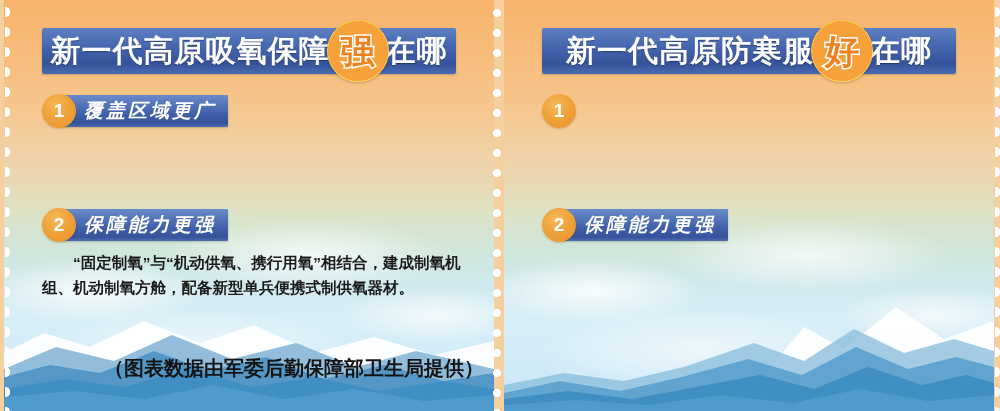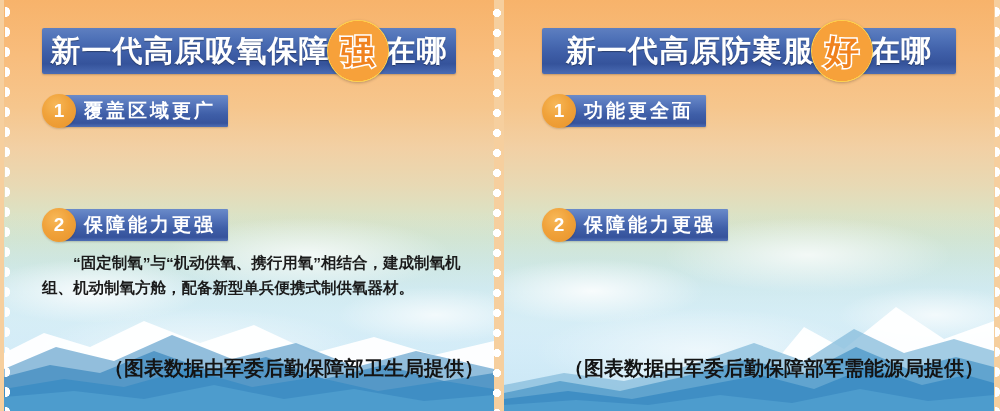--- a/index.html
+++ b/index.html
@@ -174,20 +174,21 @@
     background:linear-gradient(to bottom,
        #6a8bc9 0%, #5878bd 25%, #3f5fa8 60%, #36539c 88%, #4e6eb4 100%);
     color:#ffffff;
     font-size:19px;
     font-weight:bold;
     letter-spacing:3px;
     white-space:nowrap;
     border-radius:1px;
     box-shadow:0 1px 2px rgba(0,0,0,.18);
     z-index:2;
+    font-style:italic;
   }
 
   .sec-body {
     margin-top:9px;
     font-size:15.5px;
     font-weight:bold;
     line-height:1.62;
     color:#1b1b1b;
     text-indent:2em;
     width:424px;
@@ -272,31 +273,29 @@
         <span class="title-seg">在哪</span>
       </div>
       <div class="hl-badge" id="hl-right" style="left: 269px;">
         <span>好</span>
       </div>
     </div>
 
     <div class="section" style="left:38px; top:95px;">
       <div class="sec-head">
         <div class="num-circle">1</div>
-        <div class="sec-bar">功能更全面</div>
       </div>
     </div>
 
     <div class="section" style="left:38px; top:209px;">
       <div class="sec-head">
         <div class="num-circle">2</div>
         <div class="sec-bar">保障能力更强</div>
       </div>
     </div>
 
-    <div class="attribution" style="right:10px; top:355px;">（图表数据由军委后勤保障部军需能源局提供）</div>
   </div>
 
   <div class="edge-scallop" id="edge-left"></div>
   <div class="edge-perforation"></div>
   <div class="edge-scallop" id="edge-right"></div>
 
 </div>
 
 </body></html>

